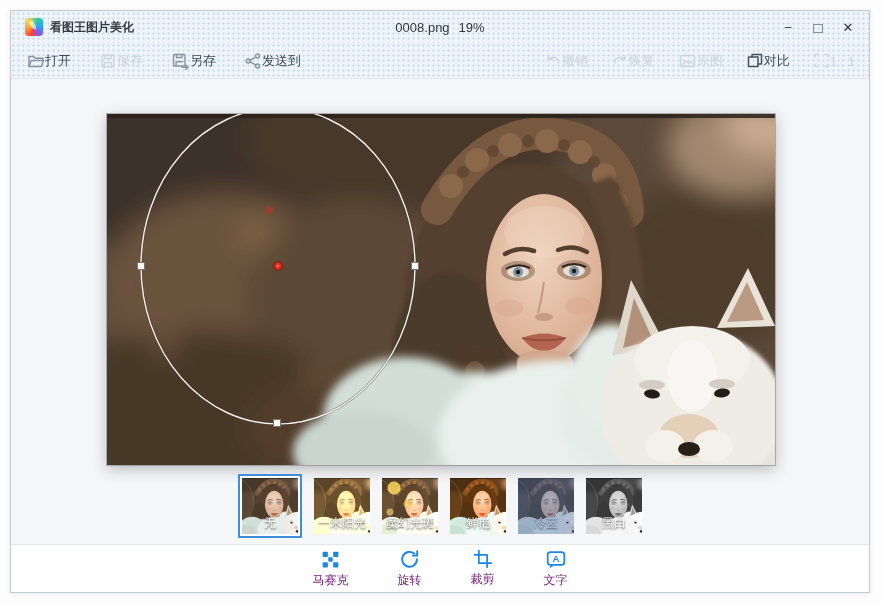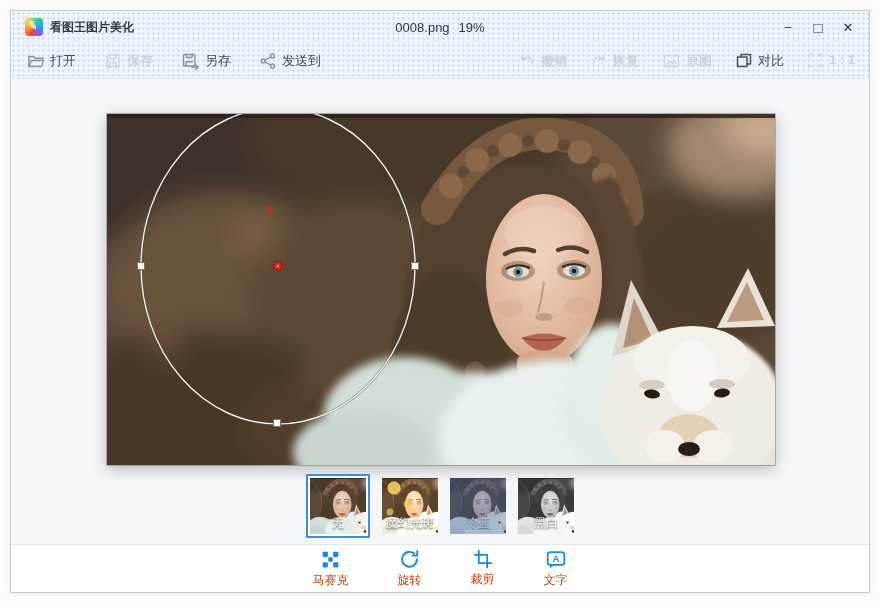--- a/index.html
+++ b/index.html
@@ -41,26 +41,26 @@
     position:absolute; left:0; top:32px; right:0; height:36px;
     background-color:#eef4fa;
     background-image:radial-gradient(rgba(170,200,228,.45) 1px, transparent 1.4px);
     background-size:5px 5px;
     border-bottom:1px solid #e0e6ec;
     display:flex; align-items:center; justify-content:space-between; padding:0 14px 0 16px;
   }
   .tb-group { display:flex; align-items:center; }
   .tb-group.left  { gap:28px; }
   .tb-group.right { gap:23px; }
-  .tb-btn { display:flex; align-items:flex-start; gap:5px; font-size:13px; }
+  .tb-btn { display:flex; align-items:flex-end; font-size:13px; }
   .tb-btn svg { display:block; }
   .tb-btn.enabled  { color:#3e4a54; }
   .tb-btn.enabled  svg { color:#86949f; }
   .tb-btn.enabled.strong svg { color:#47525c; }
-  .tb-btn.disabled { color:#c9d3db;font-weight:bold; }
+  .tb-btn.disabled { color:#c9d3db; }
   .tb-btn.disabled svg { color:#ccd6de; }
   
   .canvas {
     position:absolute; left:0; top:68px; right:0; bottom:48px;
     background:#f5f6f8; overflow:hidden;
   }
   .photo {
     position:absolute; left:96px; top:35px; width:668px; height:351px;
     box-shadow:0 4px 14px rgba(40,40,45,.30), 0 0 0 1px rgba(30,25,20,.25);
     overflow:hidden;
@@ -102,21 +102,21 @@
   .bottomnav {
     position:absolute; left:0; right:0; bottom:0; height:48px; background:#fff;
     border-top:1px solid #e3e8ec;
     display:flex; align-items:center; justify-content:center; gap:27px;
   }
   .nav-item {
     display:flex; flex-direction:column; align-items:center; gap:2px;
     padding:4px 10px; cursor:pointer; border:1px solid transparent;
   }
   .nav-item svg { display:block; color:#1b87e5; }
-  .nav-label { font-size:12px; color:#c2410c; }
+  .nav-label { font-size:12px; color:#701a75; }
   .nav-item.selected {
     border:1px solid #83c0f0; background:#ecf6fe; border-radius:6px;
   }
   .nav-item.selected .nav-label { color:#848c94; }
 </style>
 </head>
 <body>
 
 <svg width="0" height="0" style="position:absolute" aria-hidden="true">
   <defs>
@@ -372,25 +372,41 @@
       <div class="filter-row" id="filter-row">
           <div class="thumb-wrap selected">
             <div class="thumb e-none">
               <svg viewBox="235 0 351 351" preserveAspectRatio="xMidYMid slice">
                 <use href="#scene"></use>
               </svg>
               <div class="flabel">无</div>
             </div>
           </div>
           <div class="thumb-wrap">
+            <div class="thumb e-sunshine">
+              <svg viewBox="235 0 351 351" preserveAspectRatio="xMidYMid slice">
+                <use href="#scene"></use>
+              </svg>
+              <div class="flabel">一米阳光</div>
+            </div>
+          </div>
+          <div class="thumb-wrap">
             <div class="thumb e-bokeh">
               <svg viewBox="235 0 351 351" preserveAspectRatio="xMidYMid slice">
                 <use href="#scene"></use>
               </svg>
               <div class="flabel">魔幻光斑</div>
+            </div>
+          </div>
+          <div class="thumb-wrap">
+            <div class="thumb e-vivid">
+              <svg viewBox="235 0 351 351" preserveAspectRatio="xMidYMid slice">
+                <use href="#scene"></use>
+              </svg>
+              <div class="flabel">鲜艳</div>
             </div>
           </div>
           <div class="thumb-wrap">
             <div class="thumb e-cool">
               <svg viewBox="235 0 351 351" preserveAspectRatio="xMidYMid slice">
                 <use href="#scene"></use>
               </svg>
               <div class="flabel">冷蓝</div>
             </div>
           </div>

